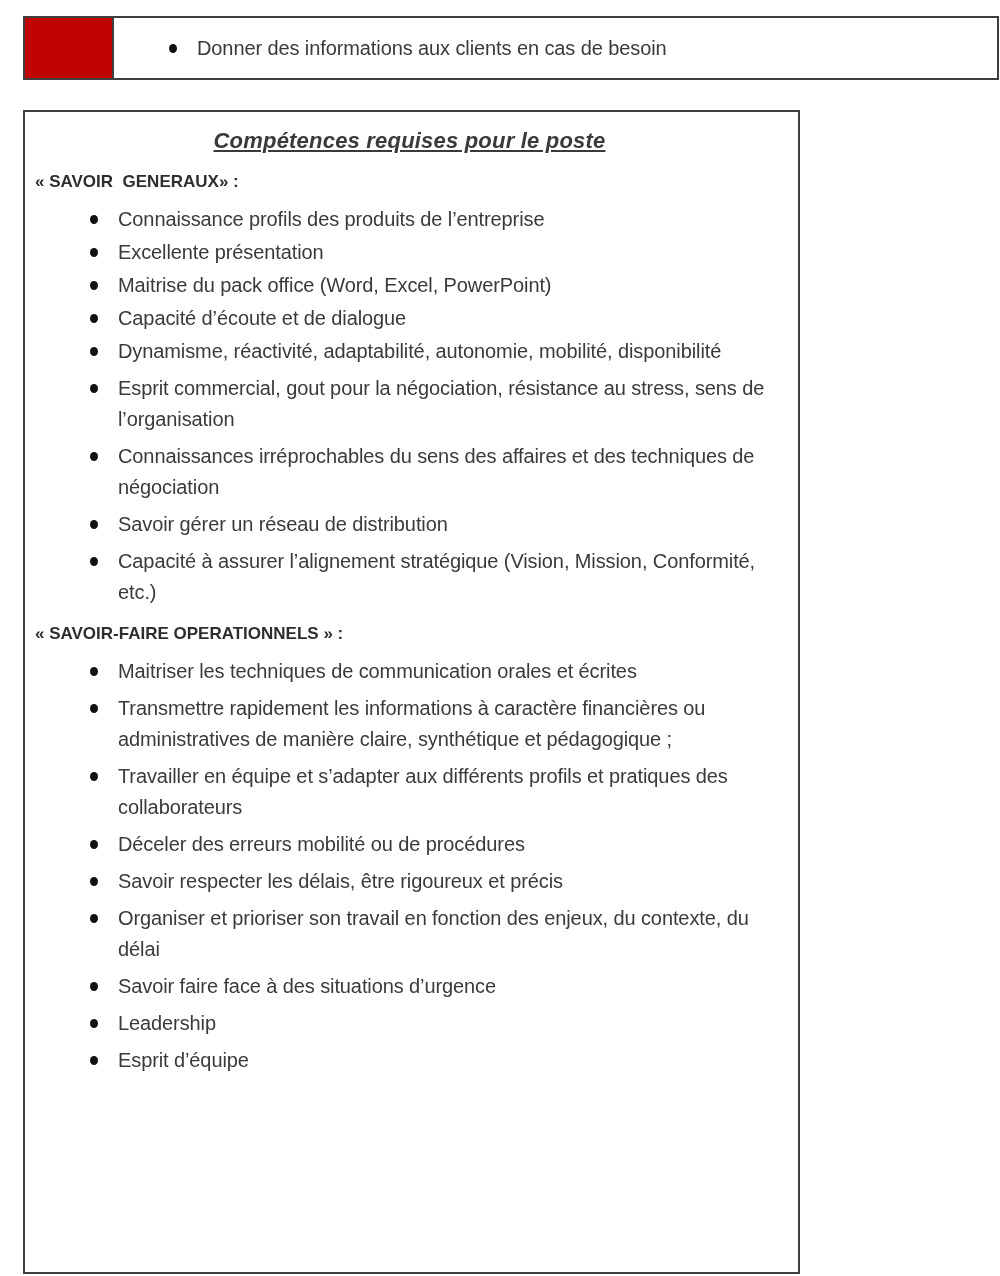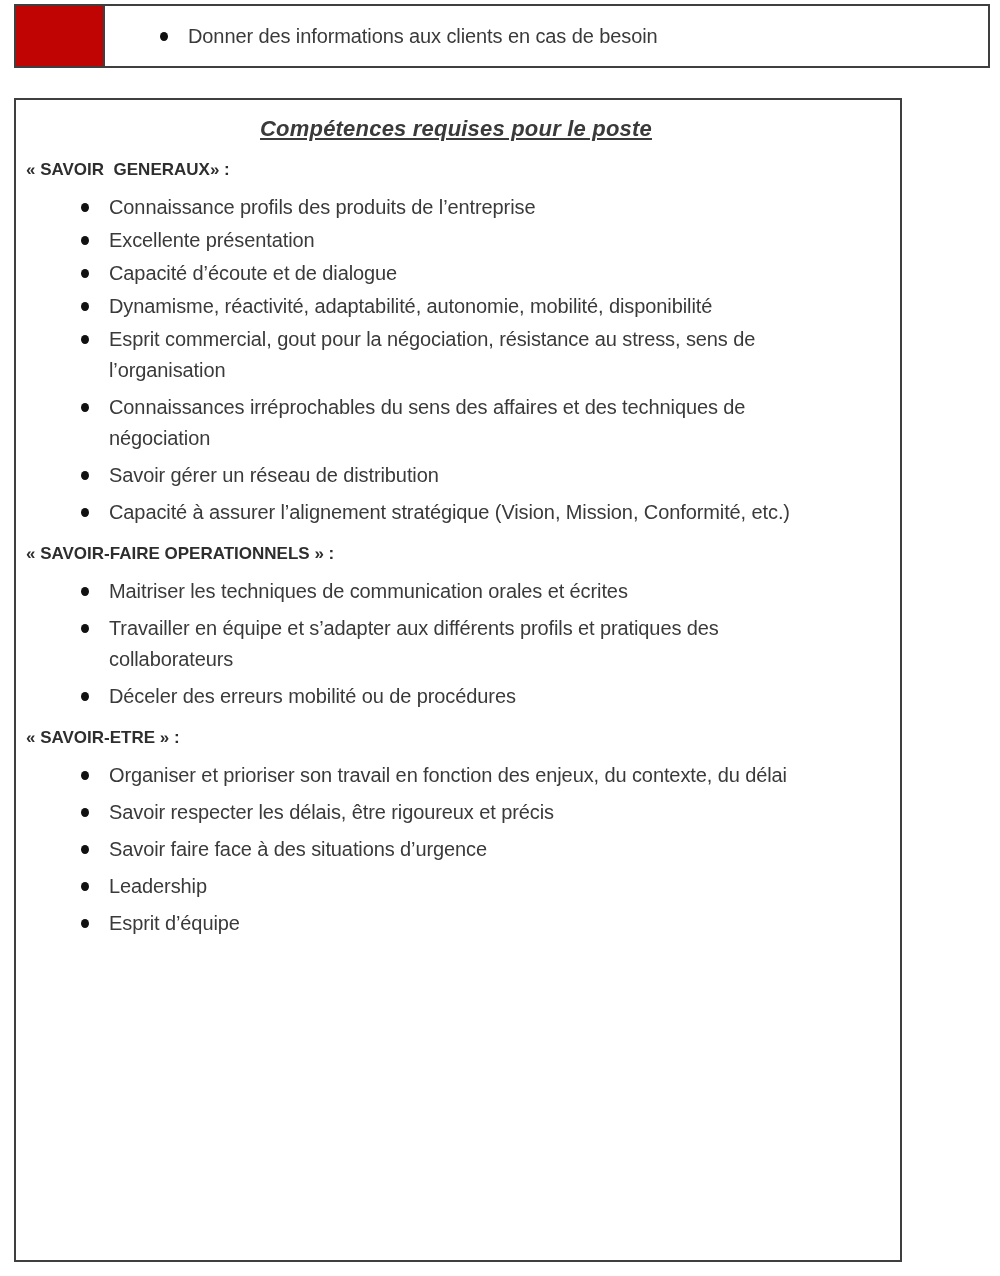--- a/index.html
+++ b/index.html
@@ -3,21 +3,21 @@
 <meta charset="utf-8">
 <style>
   * { box-sizing: border-box; margin: 0; padding: 0; }
   html, body {
     width: 1000px; height: 1276px;
     background: #ffffff;
     overflow: hidden;
     font-family: "Liberation Sans", sans-serif;
     color: #3a3a3a;
   }
-  .page { padding: 4px 14px 0 14px; }
+  .page { padding: 4px 14px 0 23px; margin-top: 12px; }
 
   
   .top-table {
     width: 976px;
     border-collapse: collapse;
     table-layout: fixed;
   }
   .top-table td {
     border: 2px solid #3f3f3f;
     height: 62px;
@@ -27,21 +27,21 @@
     width: 89px;
     background: #c00404;
     border-right-color: #6b1010;
   }
   .top-text-cell { background: #ffffff; }
   .top-text-cell ul { padding-left: 170px; }
 
   
   .main-box {
     margin-top: 30px;
-    width: 888px;
+    width: 777px;
     min-height: 1164px;
     border: 2px solid #3f3f3f;
     padding: 14px 14px 40px 10px;
   }
   .box-title {
     text-align: center;
     font-size: 22px;
     line-height: 30px;
     font-weight: bold;
     font-style: italic;
@@ -105,40 +105,42 @@
     </tbody>
   </table>
 
   <div class="main-box">
     <div class="box-title">Compétences requises pour le poste</div>
     <div id="sections">
         <div class="section-heading">« SAVOIR  GENERAUX» :</div>
         <ul class="bullets sec-0">
           <li>Connaissance profils des produits de l’entreprise</li>
           <li>Excellente présentation</li>
+          <li>Maitrise du pack office (Word, Excel, PowerPoint)</li>
           <li>Capacité d’écoute et de dialogue</li>
           <li>Dynamisme, réactivité, adaptabilité, autonomie, mobilité, disponibilité</li>
           <li>Esprit commercial, gout pour la négociation, résistance au stress, sens de
 l’organisation</li>
           <li>Connaissances irréprochables du sens des affaires et des techniques de
 négociation</li>
           <li>Savoir gérer un réseau de distribution</li>
           <li>Capacité à assurer l’alignement stratégique (Vision, Mission, Conformité, etc.)</li>
         </ul>
         <div class="section-heading">« SAVOIR-FAIRE OPERATIONNELS » :</div>
         <ul class="bullets sec-1">
           <li>Maitriser les techniques de communication orales et écrites</li>
+          <li>Transmettre rapidement les informations à caractère financières ou
+administratives de manière claire, synthétique et pédagogique ;</li>
           <li>Travailler en équipe et s’adapter aux différents profils et pratiques des
 collaborateurs</li>
           <li>Déceler des erreurs mobilité ou de procédures</li>
         </ul>
-        <div class="section-heading">« SAVOIR-ETRE » :</div>
         <ul class="bullets sec-2">
+          <li>Savoir respecter les délais, être rigoureux et précis</li>
           <li>Organiser et prioriser son travail en fonction des enjeux, du contexte, du délai</li>
-          <li>Savoir respecter les délais, être rigoureux et précis</li>
           <li>Savoir faire face à des situations d’urgence</li>
           <li>Leadership</li>
           <li>Esprit d’équipe</li>
         </ul>
       </div>
   </div>
 
 </div>
 
 </body></html>

